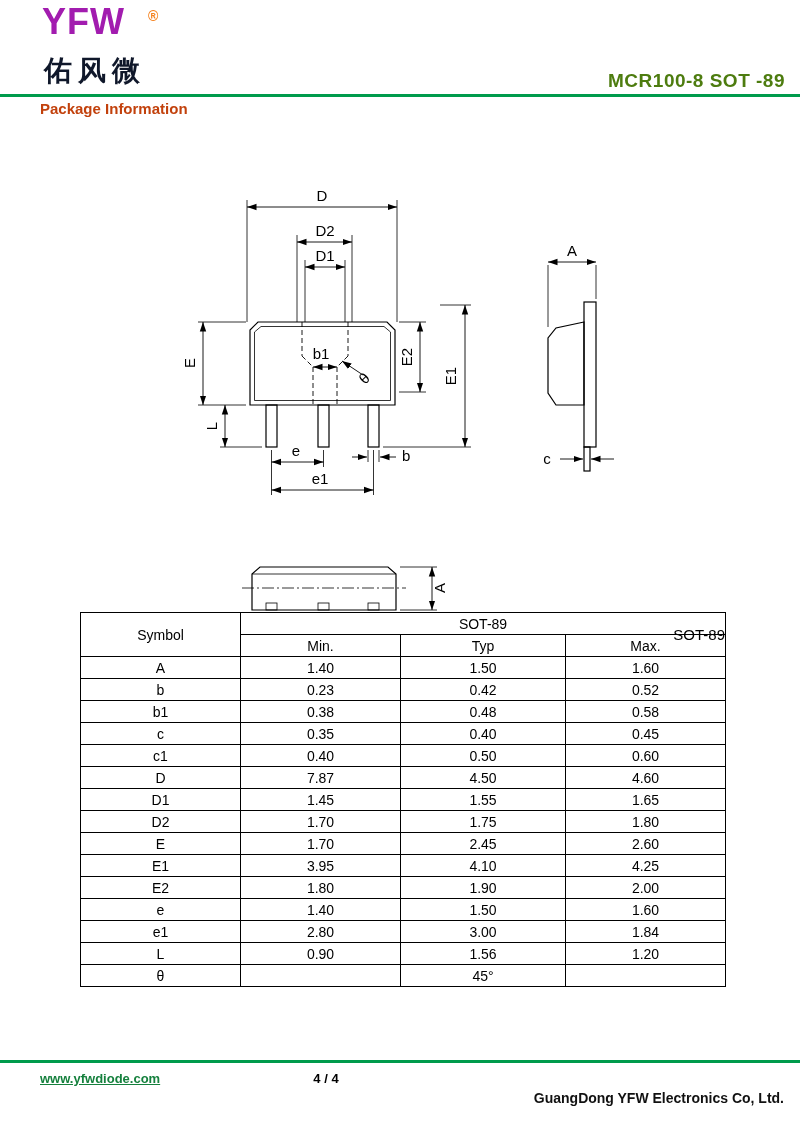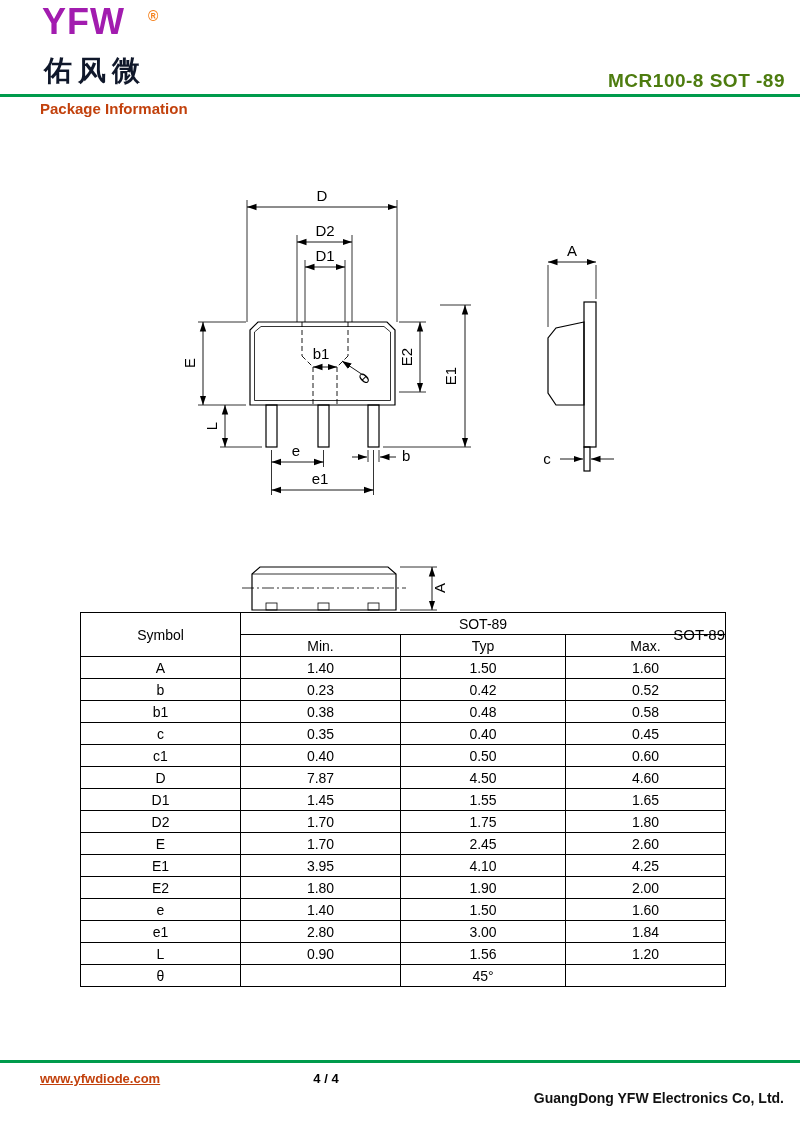--- a/index.html
+++ b/index.html
@@ -19,21 +19,21 @@
   
   .drawing { position:absolute; left:0; top:155px; }
 
   
   .table-caption { position:absolute; right:75px; top:626px; font-size:15px; color:#000; }
   .dim-table { position:absolute; left:80px; top:612px; width:645px; border-collapse:collapse; table-layout:fixed; font-size:14px; }
   .dim-table th, .dim-table td { border:1px solid #000; text-align:center; height:22px; padding:0 2px; font-weight:400; vertical-align:middle; }
 
   
   .rule-bottom { top:1060px; height:3px; }
-  .site-link { position:absolute; left:40px; top:1071px; font-size:13px; font-weight:700; color:#c2410c; text-decoration:underline; }
+  .site-link { position:absolute; left:40px; top:1071px; font-size:13px; font-weight:700; color:#15803d; text-decoration:underline; }
   .page-num { position:absolute; left:0; top:1071px; width:652px; text-align:center; font-size:13px; font-weight:700; }
   .company { position:absolute; right:16px; top:1090px; font-size:14px; font-weight:700; color:#111; }
 </style>
 </head>
 <body>
 
 <div class="page">
 
   <div>
     <span class="logo-text">YFW</span>

